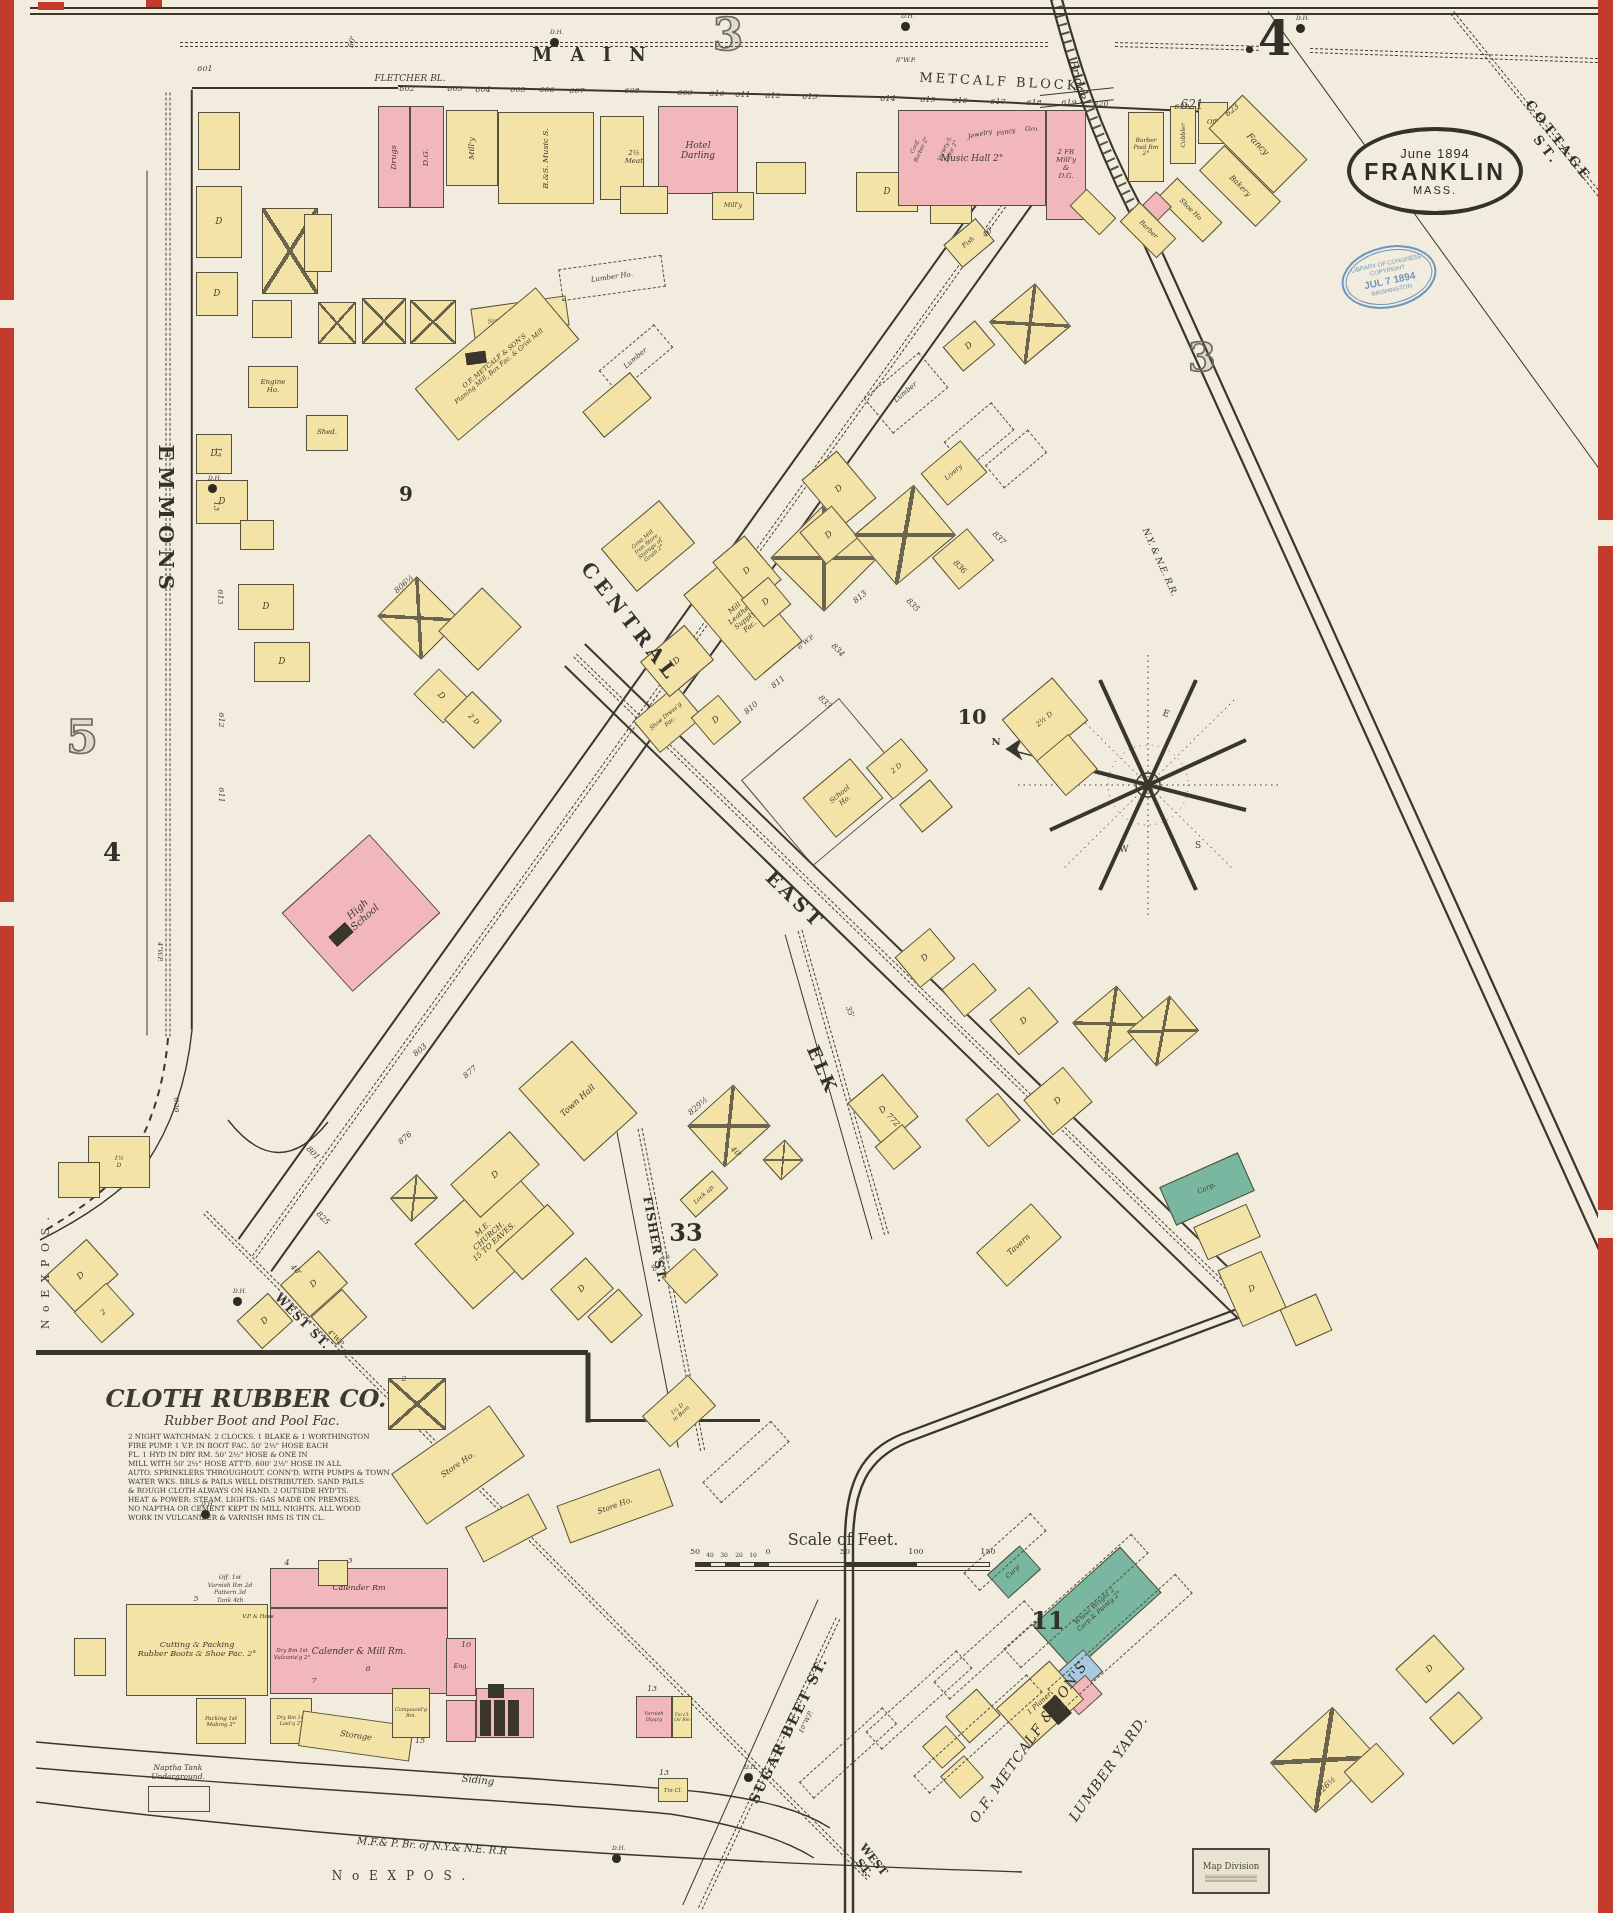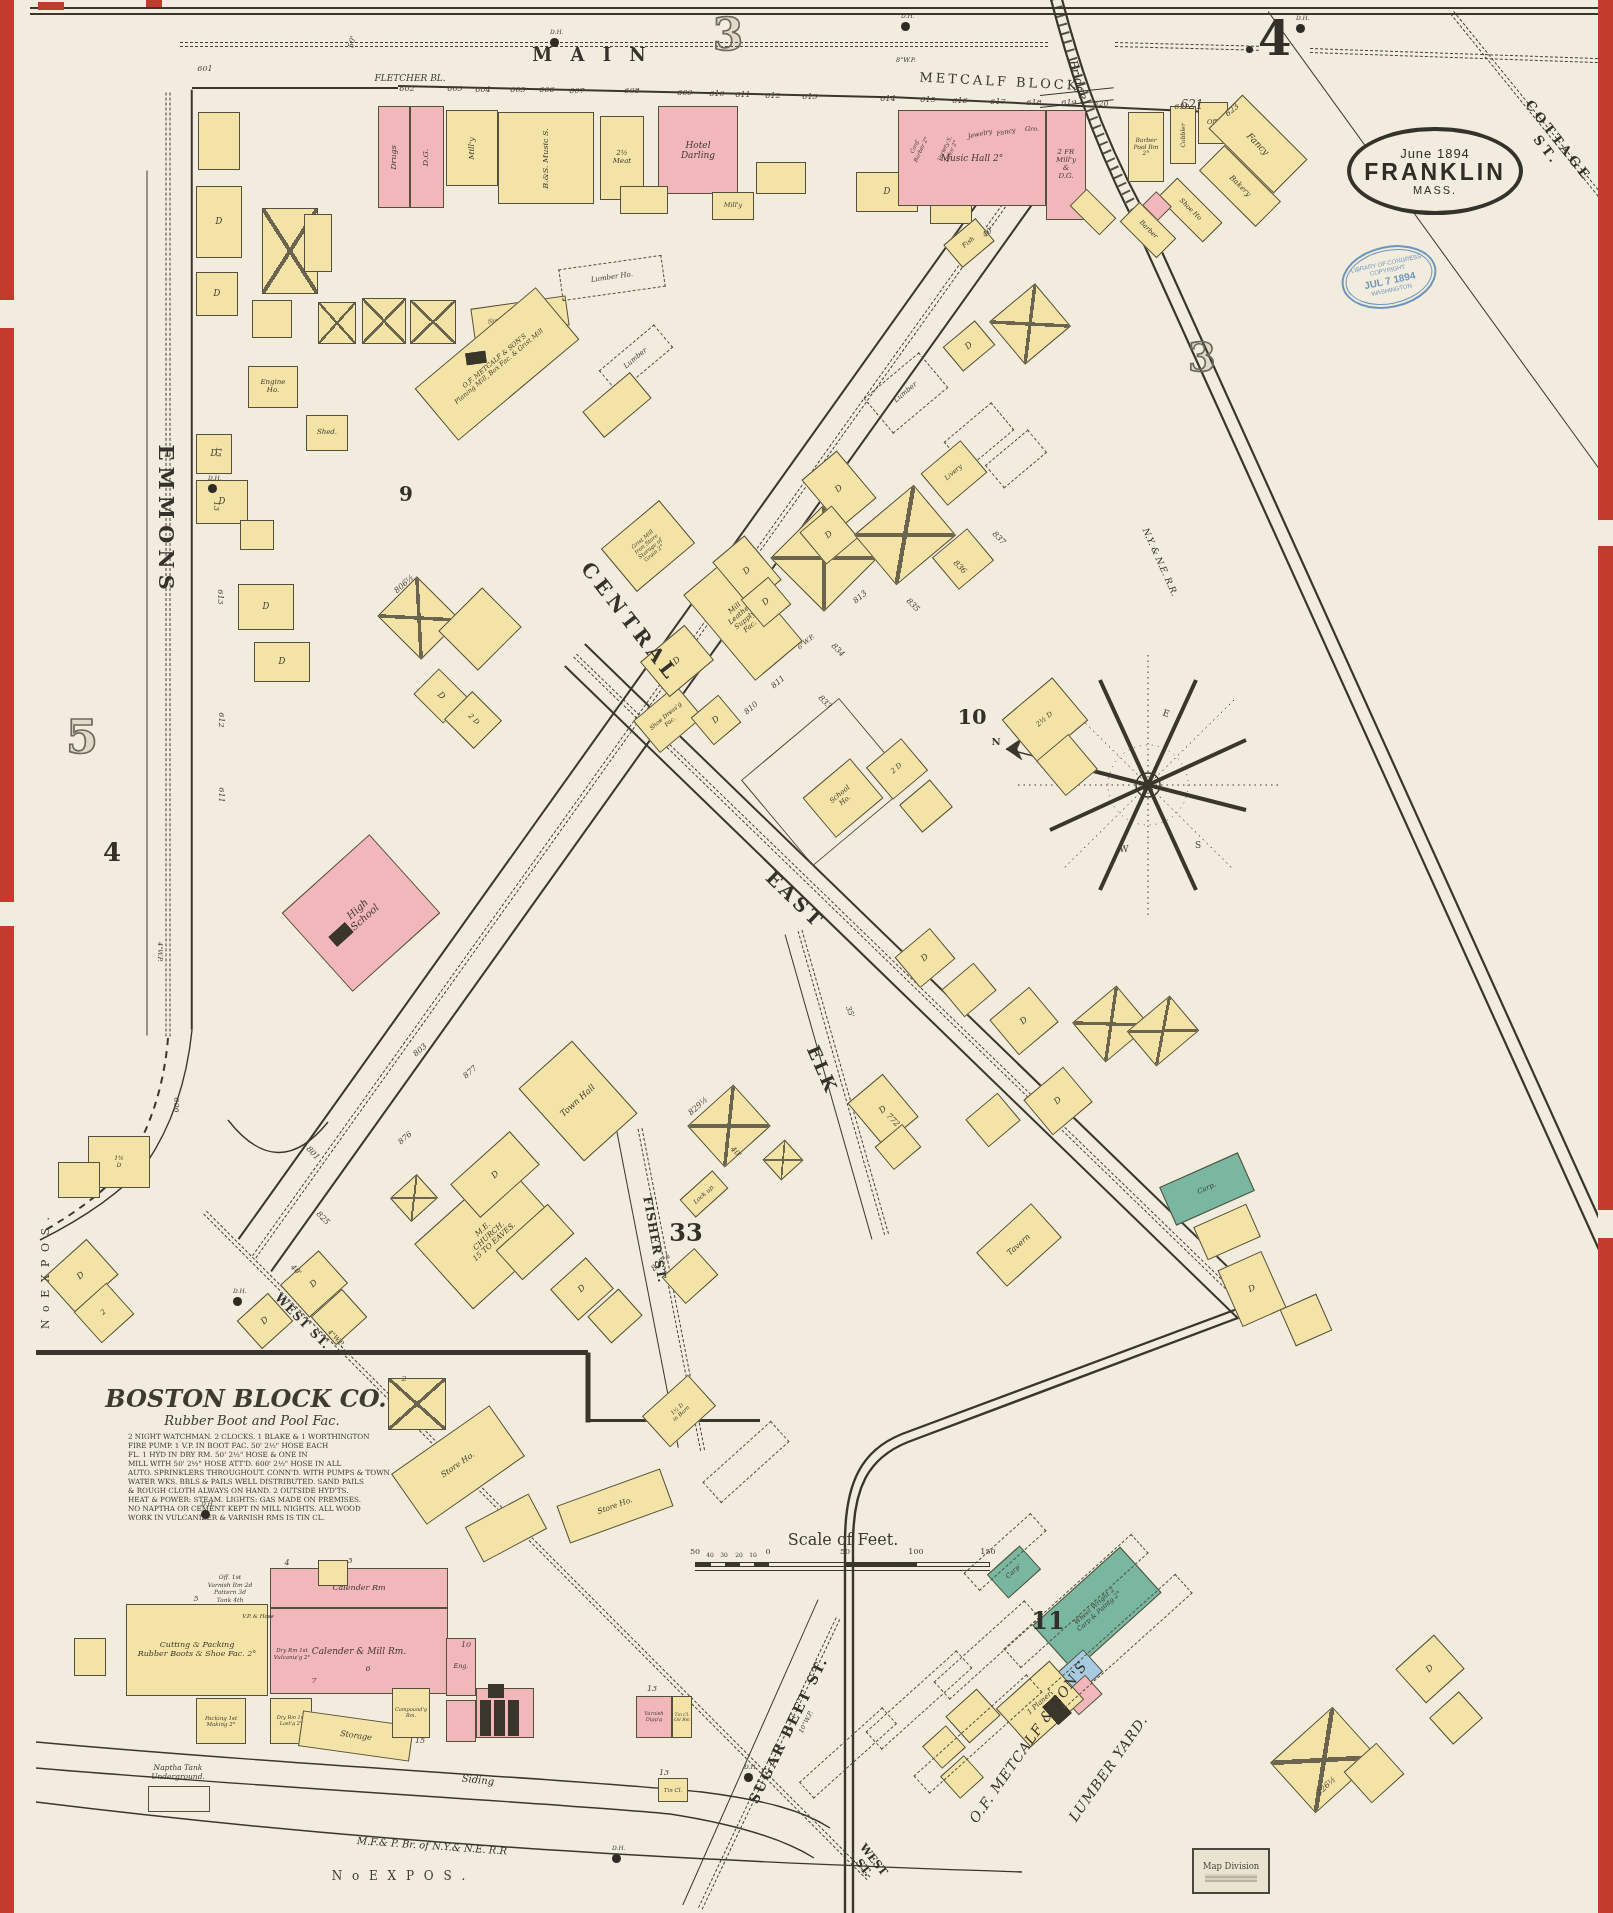--- a/index.html
+++ b/index.html
@@ -204,21 +204,21 @@
     </div>
     <div class="bld z3 c-p" style="left: 410px; top: 106px; width: 34px; height: 102px; transform: rotate(0deg);">
       <span style="font-size: 8px; transform: rotate(-90deg);">D.G.</span>
     </div>
     <div class="bld z3 c-y" style="left: 446px; top: 110px; width: 52px; height: 76px; transform: rotate(0deg);">
       <span style="font-size: 8px; transform: rotate(-90deg);">Mill'y</span>
     </div>
     <div class="bld z3 c-y" style="left: 498px; top: 112px; width: 96px; height: 92px; transform: rotate(0deg);">
       <span style="font-size: 8px; transform: rotate(-90deg);">B.&amp;S.   Music S.</span>
     </div>
-    <div class="bld z3 c-y" style="left: 600px; top: 116px; width: 44px; height: 84px; transform: rotate(0deg);">
+    <div class="bld z3 c-y" style="left: 600px; top: 116px; width: 44px; height: 84px; transform: rotate(0deg); justify-content: flex-end;">
       <span style="font-size: 7px;">2½
 Meat</span>
     </div>
     <div class="bld z3 c-p" style="left: 658px; top: 106px; width: 80px; height: 88px; transform: rotate(0deg);">
       <span style="font-size: 9px;">Hotel
 Darling</span>
     </div>
     <div class="bld z3 c-y" style="left: 712px; top: 192px; width: 42px; height: 28px; transform: rotate(0deg);">
       <span style="font-size: 6.5px;">Mill'y</span>
     </div>
@@ -526,21 +526,21 @@
     <div class="street z4" style="left: 788px; top: 1730px; font-size: 14px; letter-spacing: 2px; transform: translate(-50%, -50%) rotate(-64deg);">SUGAR BEET ST.</div>
     <div class="street z4" style="left: 1552px; top: 146px; font-size: 13px; letter-spacing: 4px; transform: translate(-50%, -50%) rotate(52deg);">COTTAGE  ST.</div>
     <div class="street z4" style="left: 1078px; top: 82px; font-size: 12px; letter-spacing: 0px; transform: translate(-50%, -50%) rotate(74deg); font-style: italic; font-weight: 400;">Bridge.</div>
     <div class="street z4" style="left: 1028px; top: 1742px; font-size: 14px; letter-spacing: 1px; transform: translate(-50%, -50%) rotate(-55deg); font-style: italic; font-weight: 400;">O.F. METCALF &amp; SON'S</div>
     <div class="street z4" style="left: 1108px; top: 1768px; font-size: 14px; letter-spacing: 1px; transform: translate(-50%, -50%) rotate(-55deg); font-style: italic; font-weight: 400;">LUMBER YARD.</div>
     <div class="street z4" style="left: 1160px; top: 562px; font-size: 9px; letter-spacing: 0px; transform: translate(-50%, -50%) rotate(66deg); font-style: italic; font-weight: 400;">N.Y. &amp; N.E. R.R.</div>
     <div class="street z4" style="left: 432px; top: 1846px; font-size: 10px; letter-spacing: 0px; transform: translate(-50%, -50%) rotate(4deg); font-style: italic; font-weight: 400;">M.F.&amp; P. Br. of N.Y.&amp; N.E. R.R</div>
     <div class="street z4" style="left: 478px; top: 1780px; font-size: 10px; letter-spacing: 0px; transform: translate(-50%, -50%) rotate(6deg); font-style: italic; font-weight: 400;">Siding</div>
     <div class="txt z4" style="left: 410px; top: 79px; font-size: 9px; letter-spacing: 0px; transform: translate(-50%, -50%) rotate(0deg); font-style: italic;">FLETCHER BL.</div>
     <div class="txt z4" style="left: 1003px; top: 82px; font-size: 13px; letter-spacing: 3px; transform: translate(-50%, -50%) rotate(3deg);">METCALF  BLOCK.</div>
-    <div class="txt z4" style="left: 246px; top: 1399px; font-size: 24px; letter-spacing: 0px; transform: translate(-50%, -50%) rotate(0deg); font-style: italic; font-weight: bold;">BOSTON BLOCK CO.</div>
+    <div class="txt z4" style="left: 246px; top: 1399px; font-size: 24px; letter-spacing: 0px; transform: translate(-50%, -50%) rotate(0deg); font-style: italic; font-weight: bold;">CLOTH RUBBER CO.</div>
     <div class="txt z4" style="left: 252px; top: 1421px; font-size: 13px; letter-spacing: 0px; transform: translate(-50%, -50%) rotate(0deg); font-style: italic;">Rubber Boot and Pool Fac.</div>
     <div class="txt z4" style="left: 128px; top: 1432px; font-size: 7.2px; letter-spacing: 0px; transform: rotate(0deg); text-align: left;">2 NIGHT WATCHMAN. 2 CLOCKS. 1 BLAKE &amp; 1 WORTHINGTON
 FIRE PUMP. 1 V.P. IN BOOT FAC. 50' 2½" HOSE EACH
 FL. 1 HYD IN DRY RM. 50' 2½" HOSE &amp; ONE IN
 MILL WITH 50' 2½" HOSE ATT'D. 600' 2½" HOSE IN ALL
 AUTO. SPRINKLERS THROUGHOUT. CONN'D. WITH PUMPS &amp; TOWN
 WATER WKS. BBLS &amp; PAILS WELL DISTRIBUTED. SAND PAILS
 &amp; ROUGH CLOTH ALWAYS ON HAND. 2 OUTSIDE HYD'TS.
 HEAT &amp; POWER: STEAM. LIGHTS: GAS MADE ON PREMISES.
 NO NAPTHA OR CEMENT KEPT IN MILL NIGHTS. ALL WOOD

